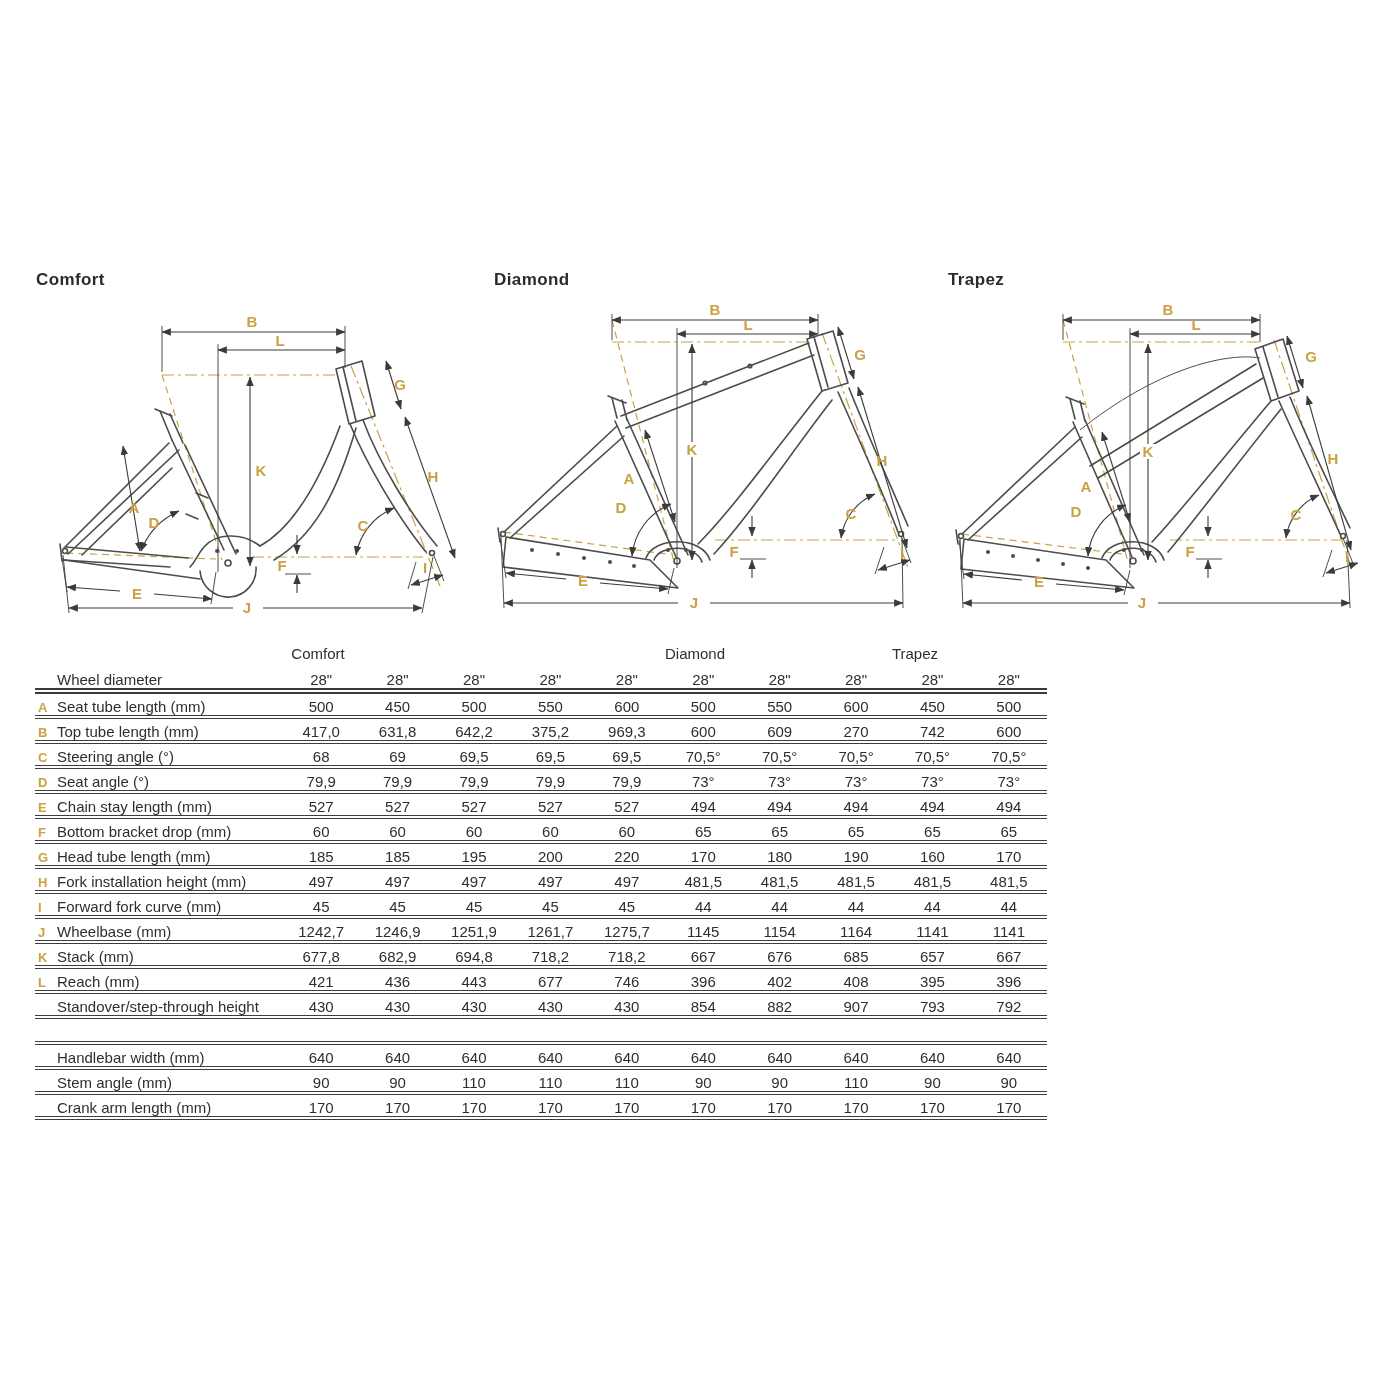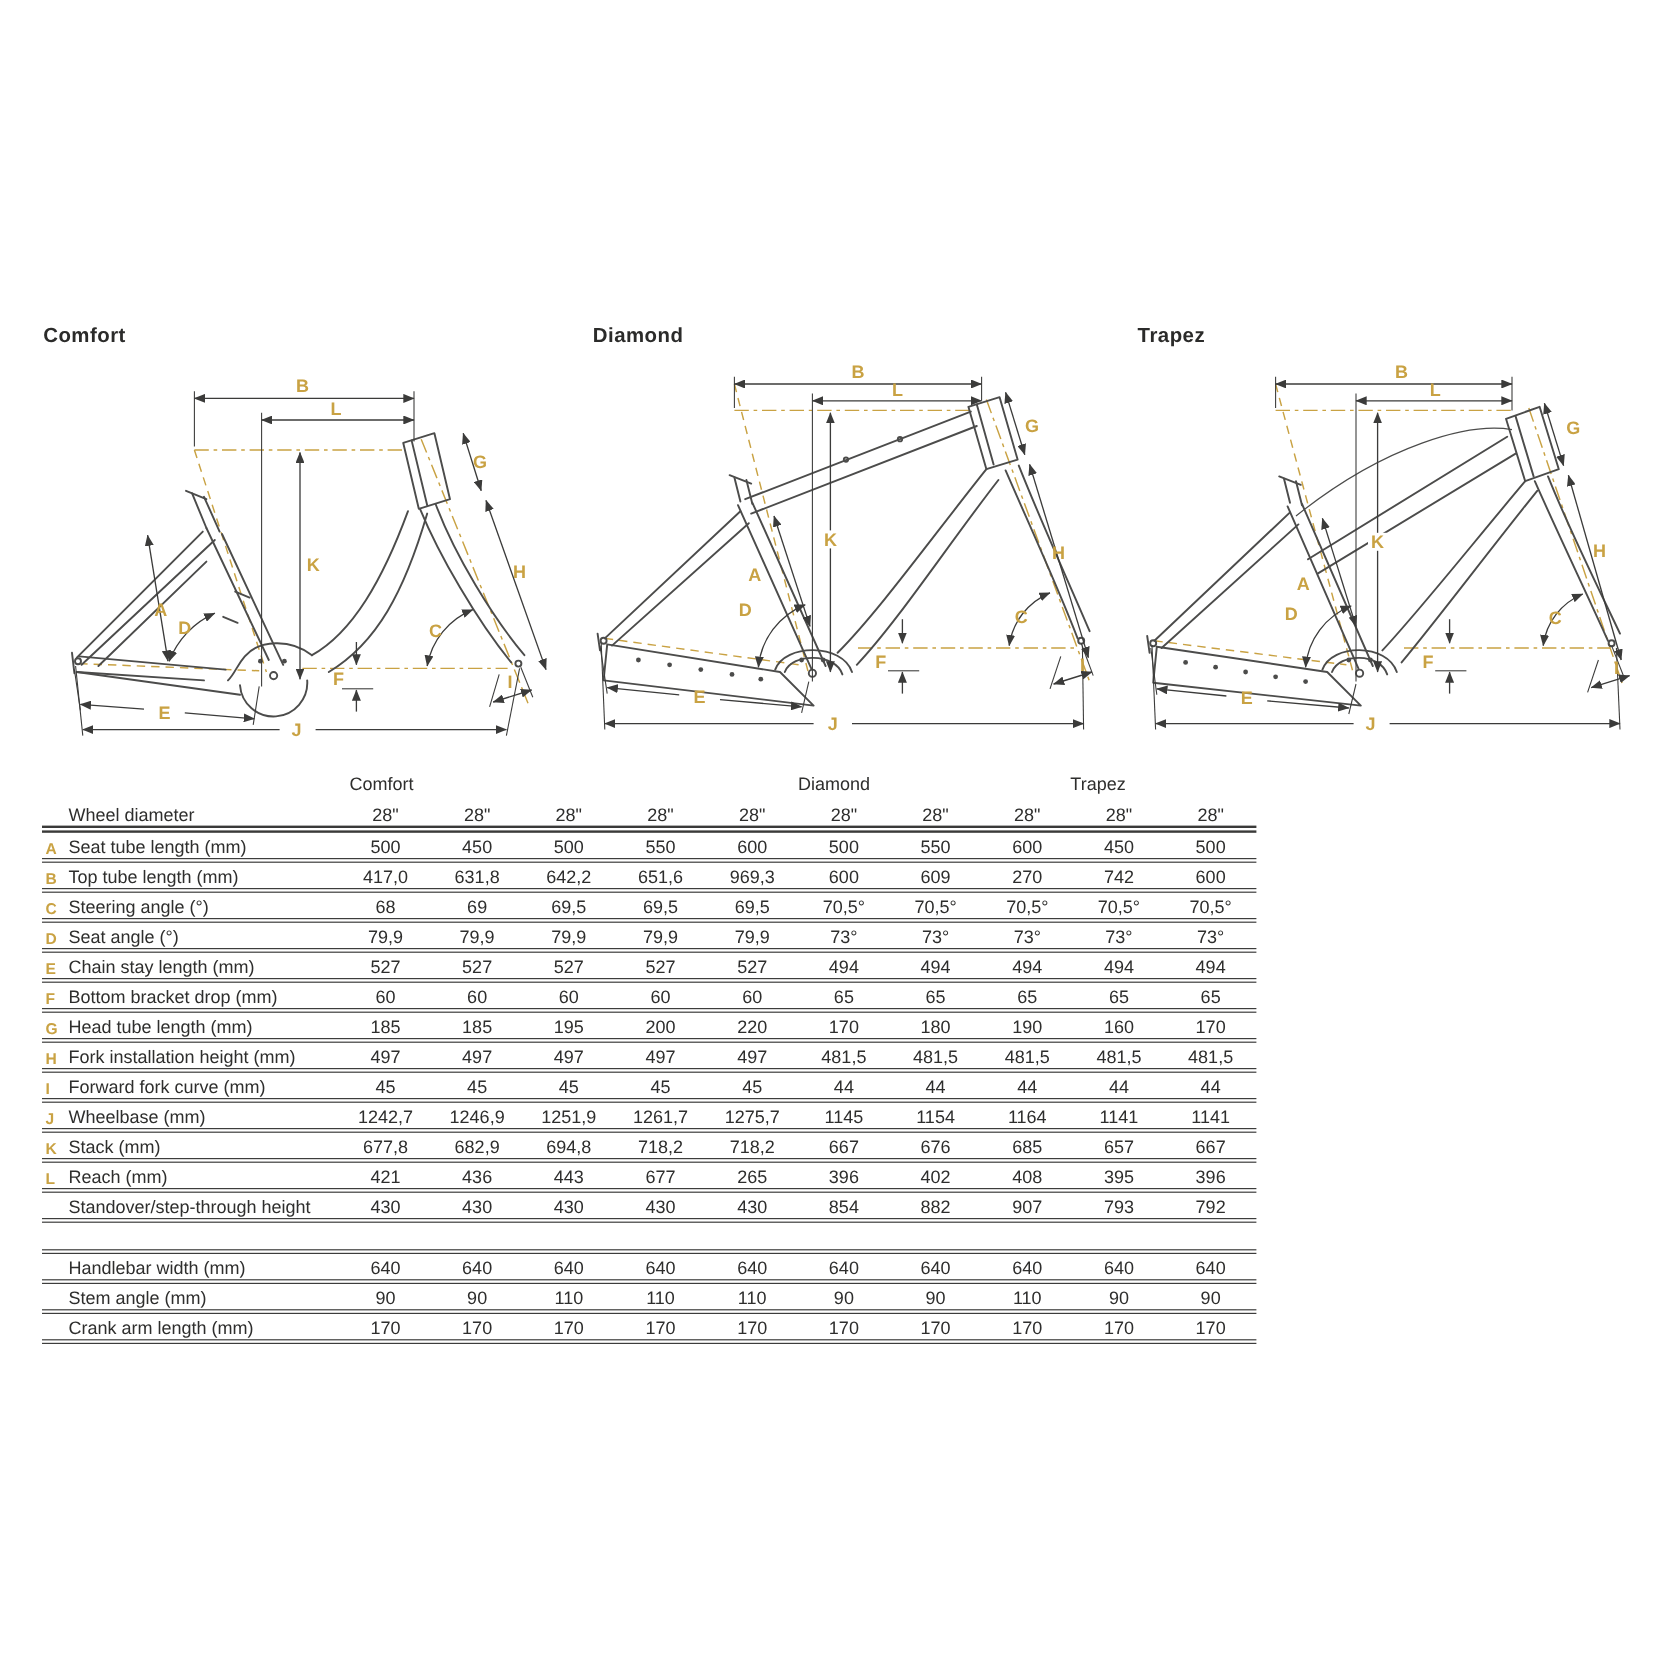--- a/index.html
+++ b/index.html
@@ -332,21 +332,21 @@
       <span class="val">600</span>
       <span class="val">450</span>
       <span class="val">500</span>
     </div>
     <div class="row">
       <span class="key">B</span>
       <span class="lbl">Top tube length (mm)</span>
       <span class="val">417,0</span>
       <span class="val">631,8</span>
       <span class="val">642,2</span>
-      <span class="val">651,6</span>
+      <span class="val">375,2</span>
       <span class="val">969,3</span>
       <span class="val">600</span>
       <span class="val">609</span>
       <span class="val">270</span>
       <span class="val">742</span>
       <span class="val">600</span>
     </div>
     <div class="row">
       <span class="key">C</span>
       <span class="lbl">Steering angle (°)</span>
@@ -473,21 +473,21 @@
       <span class="val">657</span>
       <span class="val">667</span>
     </div>
     <div class="row">
       <span class="key">L</span>
       <span class="lbl">Reach (mm)</span>
       <span class="val">421</span>
       <span class="val">436</span>
       <span class="val">443</span>
       <span class="val">677</span>
-      <span class="val">265</span>
+      <span class="val">746</span>
       <span class="val">396</span>
       <span class="val">402</span>
       <span class="val">408</span>
       <span class="val">395</span>
       <span class="val">396</span>
     </div>
     <div class="row">
       <span class="key"></span>
       <span class="lbl">Standover/step-through height</span>
       <span class="val">430</span>

